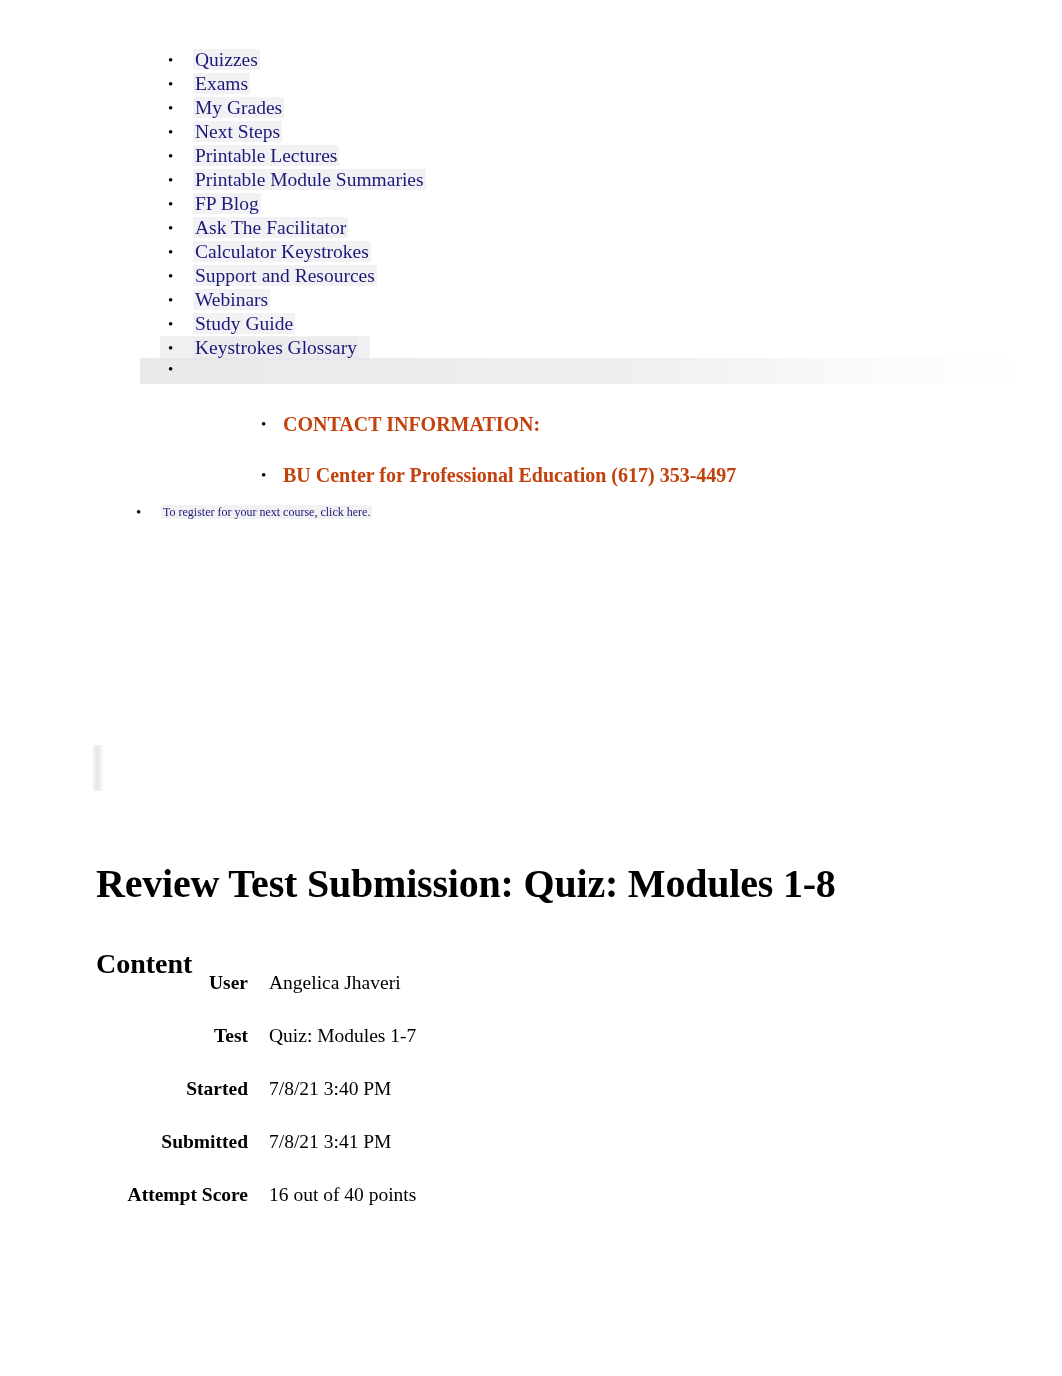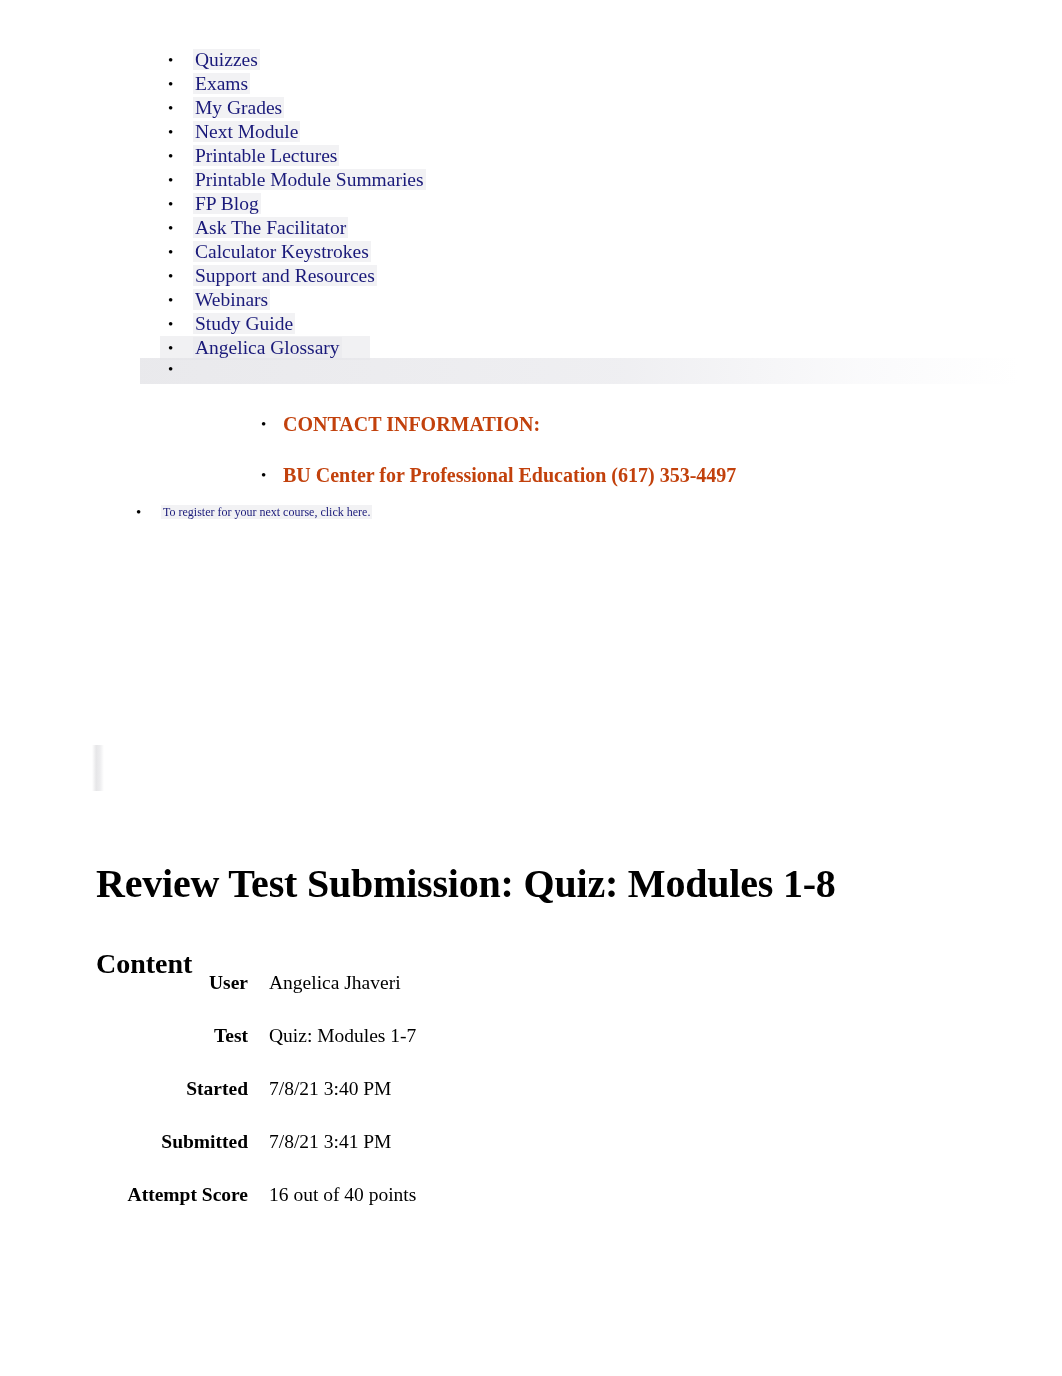--- a/index.html
+++ b/index.html
@@ -182,30 +182,30 @@
 <body>
 
 <div class="wash-band2"></div>
 <div class="wash-band"></div>
 <div class="ghost-mark"></div>
 
 <div class="nav-list" style="top:48px;margin-left:32px;">
   <div class="nav-item"><span class="nav-hl">Quizzes</span></div>
   <div class="nav-item"><span class="nav-hl">Exams</span></div>
   <div class="nav-item"><span class="nav-hl">My Grades</span></div>
-  <div class="nav-item"><span class="nav-hl">Next Module</span></div>
+  <div class="nav-item"><span class="nav-hl">Next Steps</span></div>
   <div class="nav-item"><span class="nav-hl">Printable Lectures</span></div>
   <div class="nav-item"><span class="nav-hl">Printable Module Summaries</span></div>
   <div class="nav-item"><span class="nav-hl">FP Blog</span></div>
   <div class="nav-item"><span class="nav-hl">Ask The Facilitator</span></div>
   <div class="nav-item"><span class="nav-hl">Calculator Keystrokes</span></div>
   <div class="nav-item"><span class="nav-hl">Support and Resources</span></div>
   <div class="nav-item"><span class="nav-hl">Webinars</span></div>
   <div class="nav-item"><span class="nav-hl">Study Guide</span></div>
-  <div class="nav-item"><span class="nav-hl">Angelica Glossary</span></div>
+  <div class="nav-item"><span class="nav-hl">Keystrokes Glossary</span></div>
   <div class="nav-item empty"><span></span></div>
 </div>
 
 <div style="position:absolute; left:0; top:412px; width:1062px;">
   <div class="contact-item"><span>CONTACT INFORMATION:</span></div>
   <div style="height:27px;"></div>
   <div class="contact-item"><span>BU Center for Professional Education (617) 353-4497</span></div>
 </div>
 
 <div style="position:absolute; left:0; top:500px; width:1062px;">

